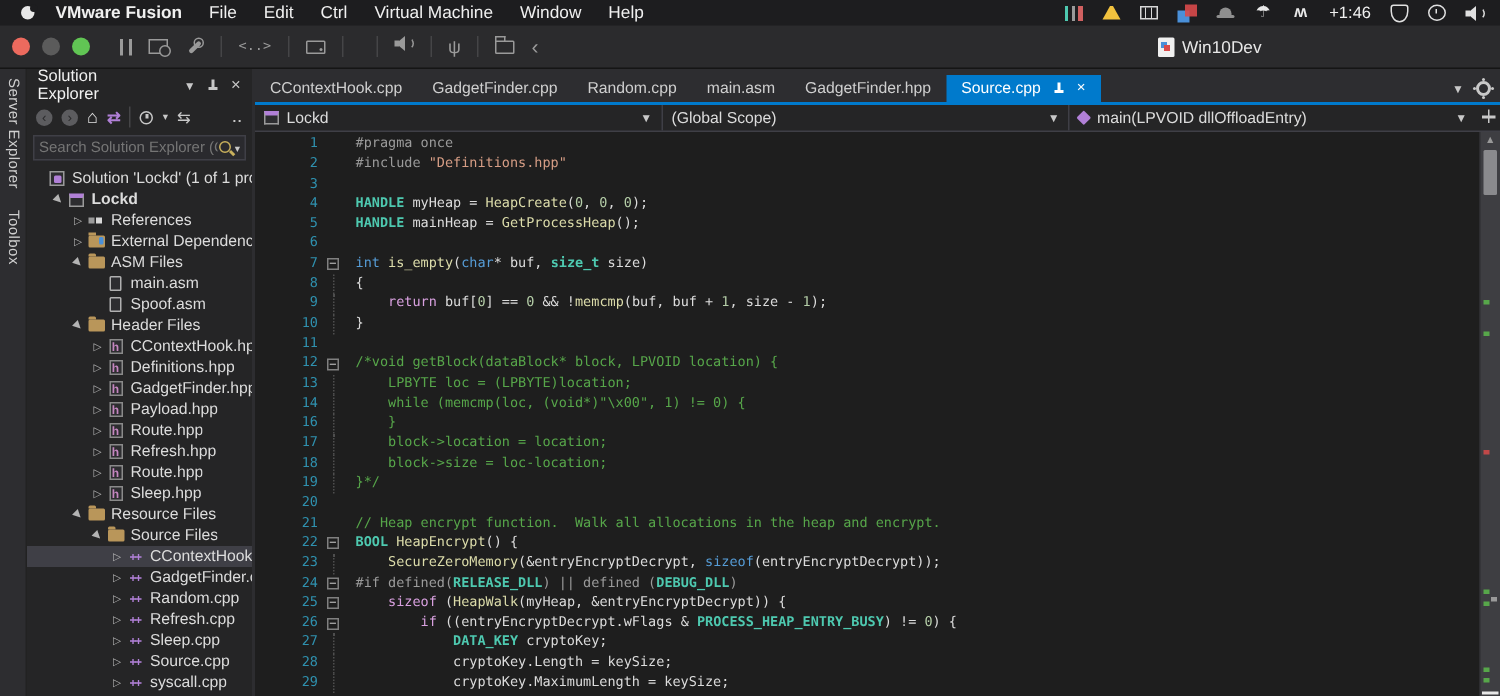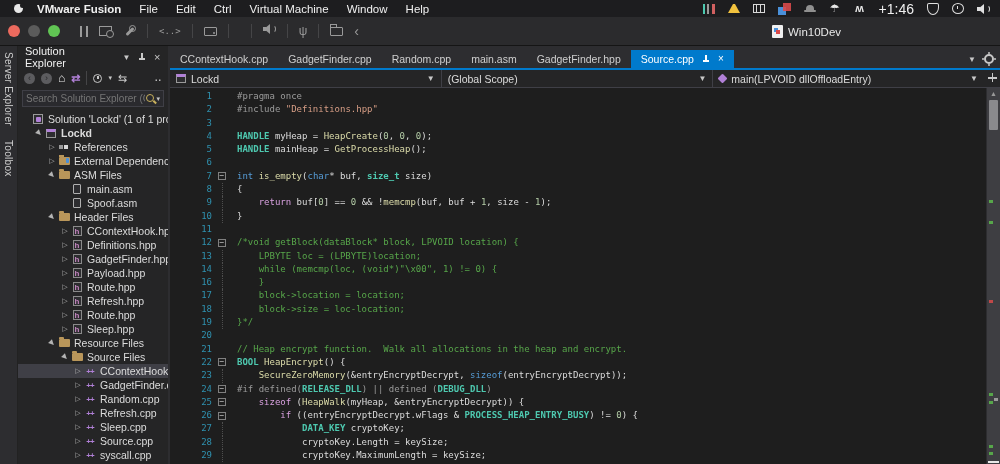--- a/index.html
+++ b/index.html
@@ -18,21 +18,21 @@
   .mi-warning{width:0;height:0;border-left:5px solid transparent;border-right:5px solid transparent;border-bottom:9px solid #f2c23e}
   .mi-grid{width:11px;height:9px;border:1px solid #d8d8d8;background:linear-gradient(90deg,transparent 0 2px,#d8d8d8 2px 3px,transparent 3px 6px,#d8d8d8 6px 7px,transparent 7px)}
   .mi-vmware{position:relative;width:13px;height:12px}
   .mi-vmware::before{content:"";position:absolute;left:0;bottom:0;width:8px;height:8px;background:#4a90d9}
   .mi-vmware::after{content:"";position:absolute;right:0;top:0;width:8px;height:8px;background:#d94a4a;opacity:.9}
   .mi-hat{position:relative;width:12px;height:9px}
   .mi-hat::before{content:"";position:absolute;left:2px;top:1px;width:8px;height:5px;background:#8f8f8f;border-radius:4px 4px 0 0}
   .mi-hat::after{content:"";position:absolute;left:0;top:6px;width:12px;height:2px;background:#8f8f8f;border-radius:1px}
   .mi-umbrella{font-size:11px;line-height:11px}
   .mi-fan{font-size:11px;font-weight:bold;line-height:11px}
-  .mi-time{font-size:14px;color:#f0f0f0}
+  .mi-time{font-size:11px;color:#f0f0f0}
   .mi-shield{width:10px;height:12px;border:1.5px solid #e0e0e0;border-radius:2px 2px 50% 50%/2px 2px 62% 62%}
   .mi-clock{width:11px;height:11px;border:1.5px solid #e0e0e0;border-radius:50%;position:relative}
   .mi-clock::after{content:"";position:absolute;left:3.6px;top:1.5px;width:1.4px;height:3.4px;background:#e0e0e0}
   .spk{position:relative;width:13px;height:10px}
   .spk::before{content:"";position:absolute;left:0;top:3px;width:3px;height:4px;background:#e0e0e0}
   .spk::after{content:"";position:absolute;left:1px;top:0;border-top:5px solid transparent;border-bottom:5px solid transparent;border-right:6px solid #e0e0e0}
   .spk .wave{position:absolute;right:0;top:1px;width:6px;height:8px;border:1.5px solid #e0e0e0;border-left:none;border-radius:0 6px 6px 0;border-top-color:transparent;border-bottom-color:transparent}
 
   
   .vmbar{height:29px;background:#2b2b2d;border-bottom:1px solid #151515;display:flex;align-items:center;position:relative;padding:0 8px}

